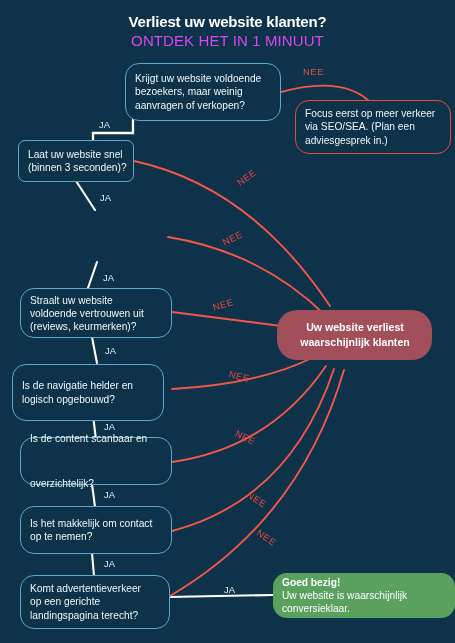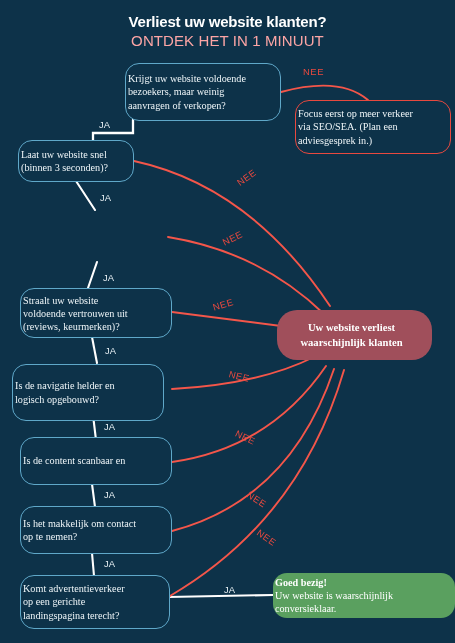--- a/index.html
+++ b/index.html
@@ -32,39 +32,38 @@
     color: #ffffff;
     font-size: 15px;
     font-weight: bold;
     letter-spacing: -0.2px;
   }
   .title-sub {
     position: absolute;
     left: 0; right: 0;
     top: 32px;
     text-align: center;
-    color: #fca5a5;
+    color: #d946ef;
     font-size: 15px;
     font-weight: normal;
     letter-spacing: 0.1px;
   }
 
   
   .node {
     position: absolute;
     box-sizing: border-box;
     border-radius: 14px;
     display: flex;
     flex-direction: column;
     justify-content: center;
-    padding: 5px 8px 5px 2px;
+    padding: 5px 8px 5px 9px;
     line-height: 1.28;
     font-size: 10.2px;
     z-index: 3;
-    font-family: Liberation Serif, serif;
   }
   .node.question {
     border: 1.6px solid #5fa8c9;
     background: #0d3249;
     color: #eef5f8;
   }
   .node.alert {
     border: 1.6px solid #e8493f;
     background: #0d3249;
     color: #eef5f8;
@@ -139,39 +138,40 @@
 
   <div class="title-main">Verliest uw website klanten?</div>
   <div class="title-sub">ONTDEK HET IN 1 MINUUT</div>
 
   <div class="node question" style="left:125px; top:63px; width:156px; height:58px;">
     <span class="ln">Krijgt uw website voldoende</span>
     <span class="ln">bezoekers, maar weinig</span>
     <span class="ln">aanvragen of verkopen?</span>
   </div>
 
-  <div class="node question" style="left:18px; top:140px; width:116px; height:42px;">
+  <div class="node question" style="left:18px; top:140px; width:116px; height:42px;border-radius:7px;">
     <span class="ln">Laat uw website snel</span>
     <span class="ln">(binnen 3 seconden)?</span>
   </div>
 
 
   <div class="node question" style="left:20px; top:288px; width:152px; height:50px;justify-content:space-between;">
     <span class="ln">Straalt uw website</span>
     <span class="ln">voldoende vertrouwen uit</span>
     <span class="ln">(reviews, keurmerken)?</span>
   </div>
 
   <div class="node question" style="left:12px; top:364px; width:152px; height:57px;">
     <span class="ln">Is de navigatie helder en</span>
     <span class="ln">logisch opgebouwd?</span>
   </div>
 
   <div class="node question" style="left:20px; top:437px; width:152px; height:48px;gap:32px;">
     <span class="ln">Is de content scanbaar en</span>
+    <span class="ln">overzichtelijk?</span>
   </div>
 
   <div class="node question" style="left:20px; top:506px; width:152px; height:48px;">
     <span class="ln">Is het makkelijk om contact</span>
     <span class="ln">op te nemen?</span>
   </div>
 
   <div class="node question" style="left:20px; top:575px; width:150px; height:54px;">
     <span class="ln">Komt advertentieverkeer</span>
     <span class="ln">op een gerichte</span>

